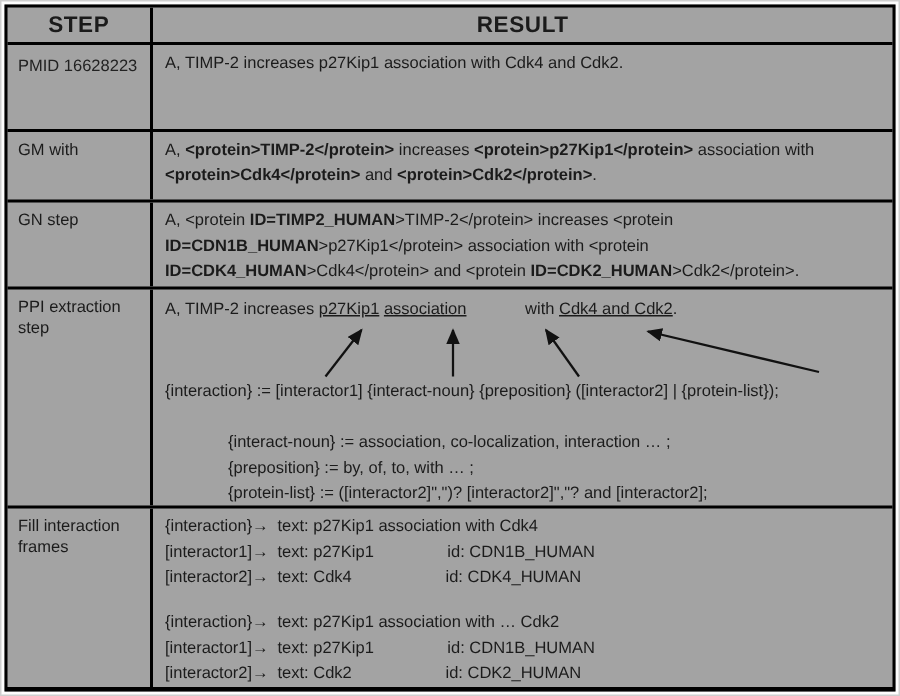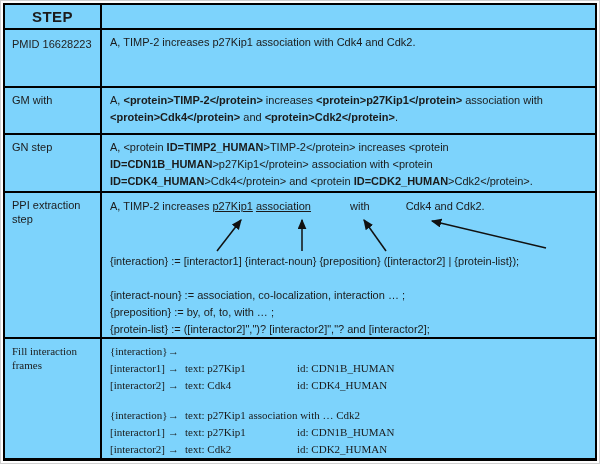--- a/index.html
+++ b/index.html
@@ -2,58 +2,59 @@
 <html><head>
 <meta charset="utf-8">
 <style>
   * { margin:0; padding:0; box-sizing:border-box; }
   html,body { background:#fff; }
   body { width:600px; height:464px; font-family:"Liberation Sans", sans-serif; color:#1b1b1b; position:relative; }
   .page { width:600px; height:464px; position:relative; background:#fdfdfd; outline:1px solid #cfcfcf; outline-offset:-1px; }
 
   .tbl {
     position:absolute; left:3px; top:3px; width:594px; height:458px;
-    background:#7dd3fc; border:2px solid #000; border-bottom-width:3px;
+    background:#a3a3a3; border:2px solid #000; border-bottom-width:3px;
     display:grid; grid-template-rows:25px 58px 47px 58px 146px 1fr;
   }
   .row { display:grid; grid-template-columns:97px 1fr; border-bottom:2px solid #000; min-height:0; overflow:hidden; }
-  .row:last-child { border-bottom:none;font-family:Liberation Serif, serif; }
+  .row:last-child { border-bottom:none; }
 
   .cell { overflow:hidden; }
   .step-cell { border-right:2px solid #000; padding:5px 7px 4px 7px; font-size:11px; line-height:14px; }
   .res-cell  { padding:4px 8px; font-size:11px; line-height:17px; }
 
   .hdr .cell { display:flex; align-items:center; justify-content:center; font-weight:bold; font-size:15px; letter-spacing:.4px; padding:0; }
 
   .pmid { font-size:11px; line-height:13px; margin-top:3px; color:#222; }
 
   
   .ppi-cell { padding-top:5px; }
   .ppi-sentence { height:16px; white-space:nowrap; }
   .arrows { display:block; margin:3px 0 0 0; }
   .rule-line { white-space:nowrap; }
-  .defs { margin-top:17px; }
+  .defs { margin-top:17px;margin-left:42px; }
   .defs div { white-space:nowrap; }
 
   
   .fblock + .fblock { margin-top:13px; }
   .fline { display:flex; white-space:nowrap; }
   .fl-label { width:58px; flex:none; }
   .fl-arrow { width:17px; flex:none; }
   .fl-text  { min-width:67px; flex:none; padding-right:4px; }
   .fl-id { flex:none;margin-left:45px; }
 </style>
 </head>
 <body>
 
 <div class="page">
   <div class="tbl">
 
     <div class="row hdr">
       <div class="cell step-cell">STEP</div>
+      <div class="cell res-cell">RESULT</div>
     </div>
 
     <div class="row">
       <div class="cell step-cell">
         <div class="pmid">PMID 16628223</div>
       </div>
       <div class="cell res-cell">A, TIMP-2 increases p27Kip1 association with Cdk4 and Cdk2.</div>
     </div>
 
     <div class="row">
@@ -62,21 +63,21 @@
     </div>
 
     <div class="row">
       <div class="cell step-cell">GN step</div>
       <div class="cell res-cell"><span>A, &lt;protein </span><span style="font-weight: bold;">ID=TIMP2_HUMAN</span><span>&gt;TIMP-2&lt;/protein&gt; increases &lt;protein</span><br><span style="font-weight: bold;">ID=CDN1B_HUMAN</span><span>&gt;p27Kip1&lt;/protein&gt; association with &lt;protein</span><br><span style="font-weight: bold;">ID=CDK4_HUMAN</span><span>&gt;Cdk4&lt;/protein&gt; and &lt;protein </span><span style="font-weight: bold;">ID=CDK2_HUMAN</span><span>&gt;Cdk2&lt;/protein&gt;.</span></div>
     </div>
 
     <div class="row">
       <div class="cell step-cell">PPI extraction step</div>
       <div class="cell res-cell ppi-cell">
-        <div class="ppi-sentence"><span>A, TIMP-2 increases </span><span style="text-decoration: underline;">p27Kip1</span><span> </span><span style="text-decoration: underline;">association</span><span> </span><span style=" padding-left: 36px;">with</span><span> </span><span style=" margin-left: 33px;">Cdk4 and Cdk2</span><span>.</span></div>
+        <div class="ppi-sentence"><span>A, TIMP-2 increases </span><span style="text-decoration: underline;">p27Kip1</span><span> </span><span style="text-decoration: underline;">association</span><span> </span><span style=" padding-left: 36px;">with</span><span> </span><span style="text-decoration: underline;">Cdk4 and Cdk2</span><span>.</span></div>
         <svg class="arrows" width="490" height="36" viewBox="0 0 490 36" xmlns="http://www.w3.org/2000/svg">
           <defs>
             <marker id="ah" markerWidth="9" markerHeight="9" refX="6.2" refY="3" orient="auto">
               <path d="M0,0 L7,3 L0,6 z" fill="#111"></path>
             </marker>
           </defs>
           <line x1="107" y1="34" x2="131" y2="3" stroke="#111" stroke-width="1.5" marker-end="url(#ah)"></line>
           <line x1="192" y1="34" x2="192" y2="3" stroke="#111" stroke-width="1.5" marker-end="url(#ah)"></line>
           <line x1="276" y1="34" x2="254" y2="3" stroke="#111" stroke-width="1.5" marker-end="url(#ah)"></line>
           <line x1="436" y1="31" x2="322" y2="4" stroke="#111" stroke-width="1.5" marker-end="url(#ah)"></line>
@@ -91,20 +92,21 @@
     </div>
 
     <div class="row">
       <div class="cell step-cell">Fill interaction frames</div>
       <div class="cell res-cell">
 
         <div class="fblock">
           <div class="fline">
             <span class="fl-label">{interaction}</span>
             <span class="fl-arrow">→</span>
+            <span class="fl-text">text: p27Kip1 association with Cdk4</span>
             <span class="fl-id"></span>
           </div>
           <div class="fline">
             <span class="fl-label">[interactor1]</span>
             <span class="fl-arrow">→</span>
             <span class="fl-text">text: p27Kip1</span>
             <span class="fl-id">id: CDN1B_HUMAN</span>
           </div>
           <div class="fline">
             <span class="fl-label">[interactor2]</span>

